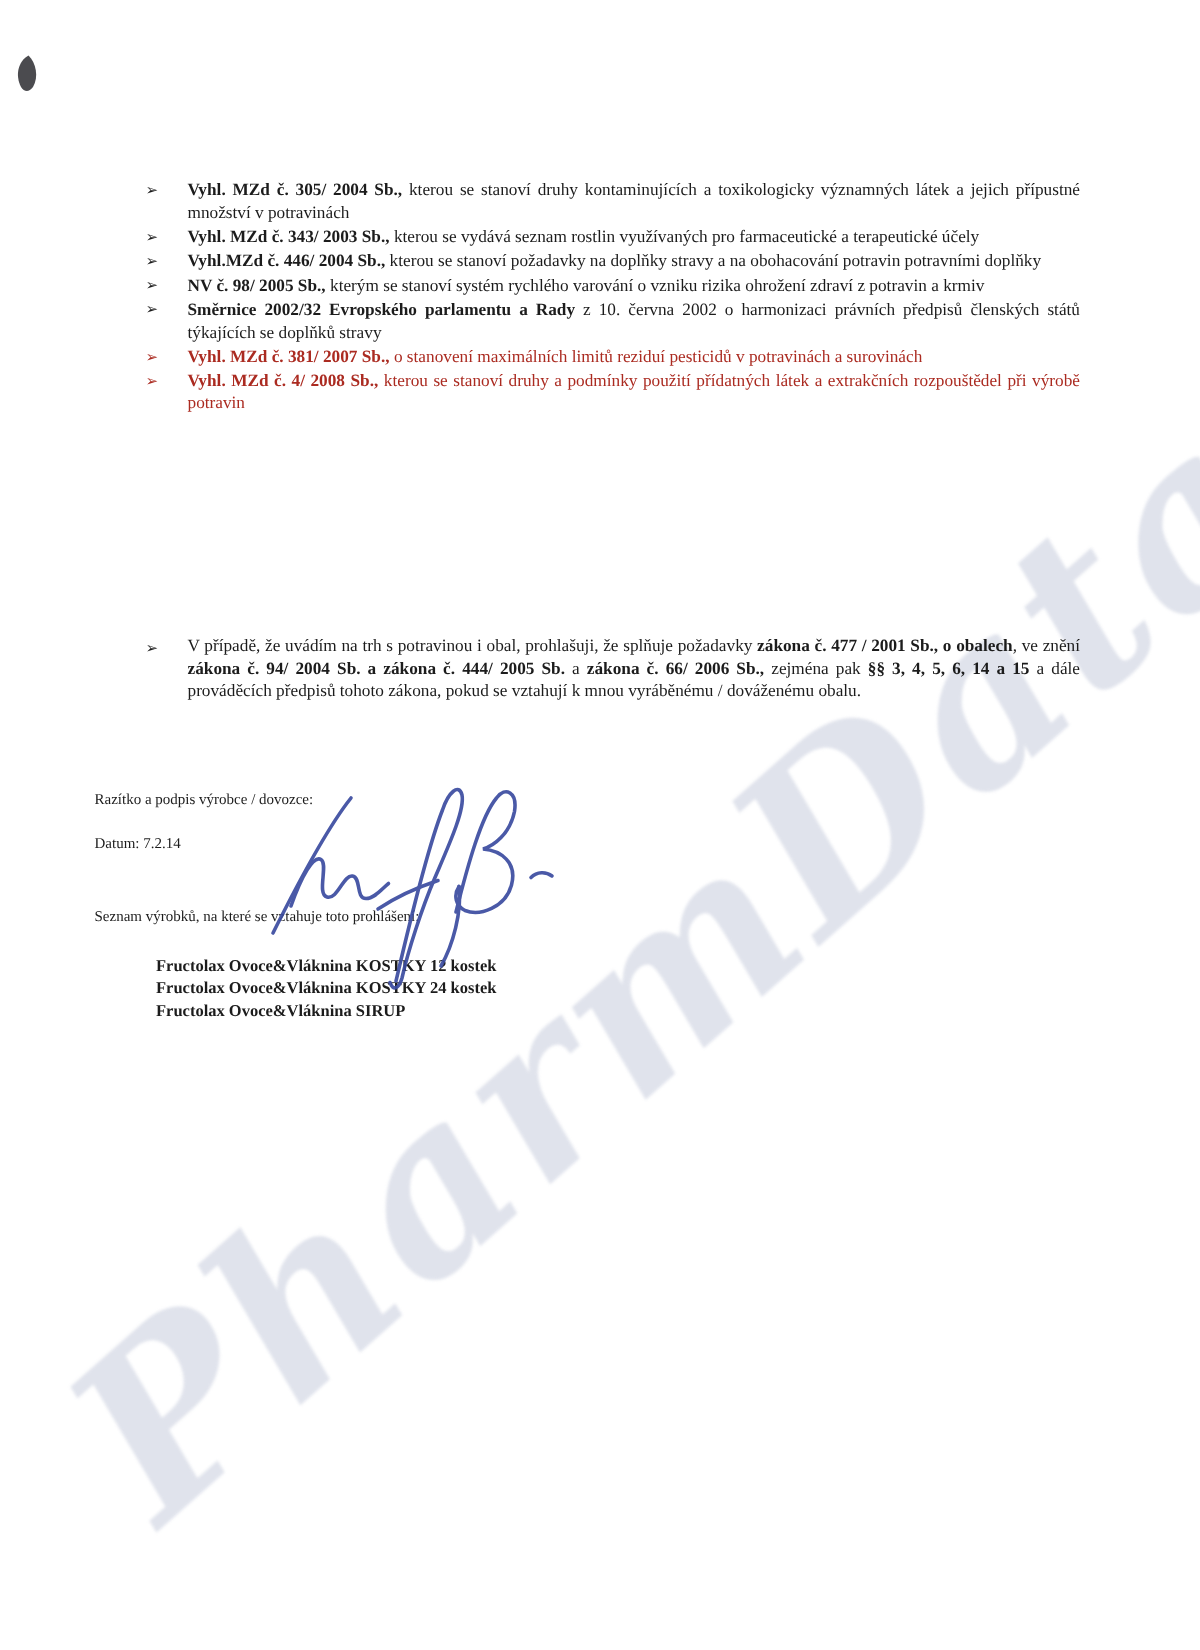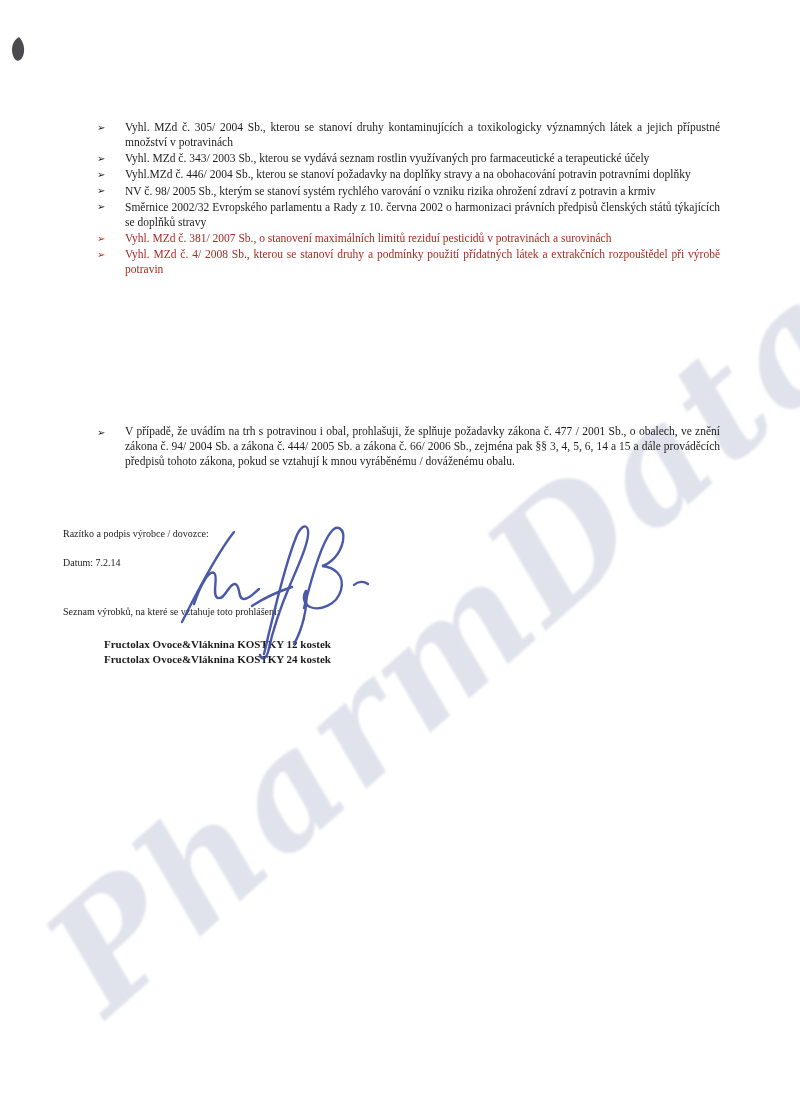--- a/index.html
+++ b/index.html
@@ -22,21 +22,21 @@
   ul.regs { list-style:none; margin:0; padding:0; position:absolute; left:63px; top:120px; width:657px; }
   li.bullet {
     position:relative; padding-left:62px; margin:0 0 1.5px 0;
     font-size:11.5px; line-height:14.8px; text-align:justify;
   }
   li.bullet .arrow {
     position:absolute; left:34px; top:0.5px;
     font-family:"DejaVu Sans", sans-serif; font-size:10px; line-height:14.8px;
   }
   li.red, li.red .arrow { color:#ab2b21; }
-  b { font-weight:normal; }
+  b { font-weight:bold; }
   
   .decl { position:absolute; left:63px; top:357px; width:657px; font-size:11.5px; line-height:15.2px; }
   .decl .main { font-weight:bold; text-align:justify; }
   
   .pack { position:absolute; left:63px; top:424px; width:657px; font-size:11.5px; line-height:15px; }
   .pack .body { position:relative; padding-left:62px; text-align:justify; }
   .pack .arrow { position:absolute; left:34px; top:0.5px; font-family:"DejaVu Sans", sans-serif; font-size:10px; }
   
   .lab { position:absolute; left:63px; font-size:10px; white-space:nowrap; }
   .razitko { top:528px; } .datum { top:557px;font-family:Liberation Serif, serif; } .seznam { top:606px; }
@@ -101,20 +101,21 @@
       </div>
     </div>
 
     <div class="lab razitko">Razítko a podpis výrobce / dovozce:</div>
     <div class="lab datum">Datum: 7.2.14</div>
     <div class="lab seznam">Seznam výrobků, na které se vztahuje toto prohlášení:</div>
 
     <ul class="products">
       <li>Fructolax Ovoce&amp;Vláknina KOSTKY 12 kostek</li>
       <li>Fructolax Ovoce&amp;Vláknina KOSTKY 24 kostek</li>
+      <li>Fructolax Ovoce&amp;Vláknina SIRUP</li>
     </ul>
 
   </div>
 
   <svg class="sig" width="215" height="155" viewBox="0 0 215 155">
     <g fill="none" stroke="#3b4ca0" stroke-width="2.4" stroke-linecap="round" opacity="0.92">
       <path d="M14,110 C30,78 50,40 66,20"></path>
       <path d="M26,92 C33,72 41,58 46,61 C51,64 43,84 50,86 C57,88 61,71 67,72 C73,73 69,87 76,87 C82,87 87,80 91,77"></path>
       <path d="M84,94 C96,86 112,79 124,75"></path>
       <path d="M96,142 C103,112 116,56 127,28 C131,16 138,10 140,18 C142,28 131,52 122,73 C113,94 104,122 100,140 C98,147 94,149 92,143"></path>

